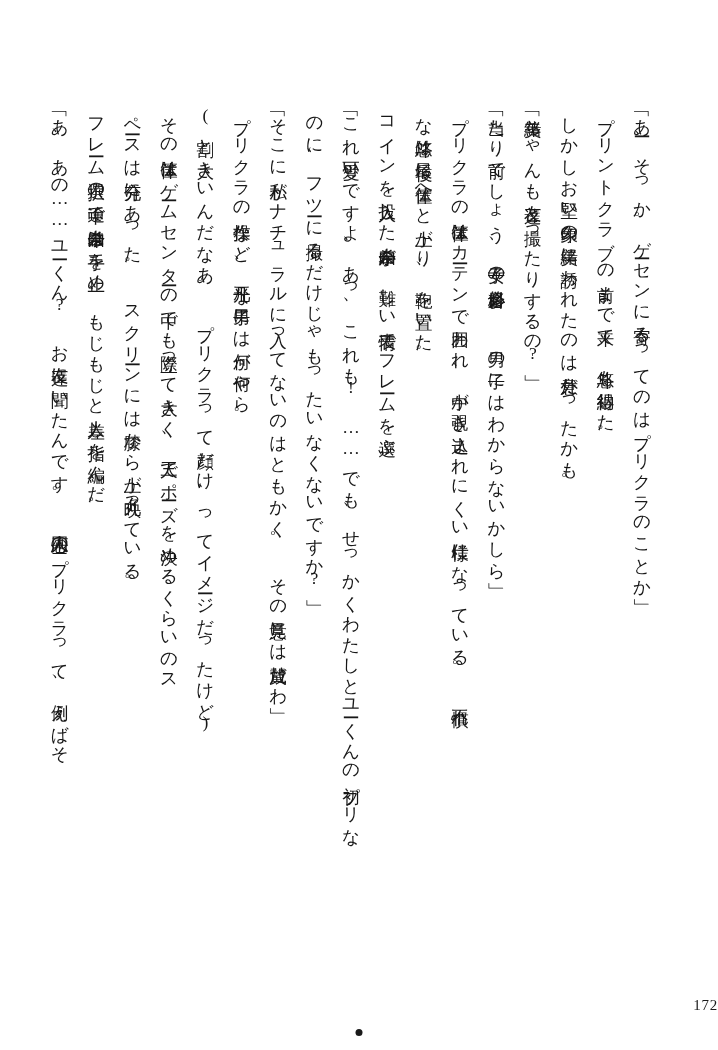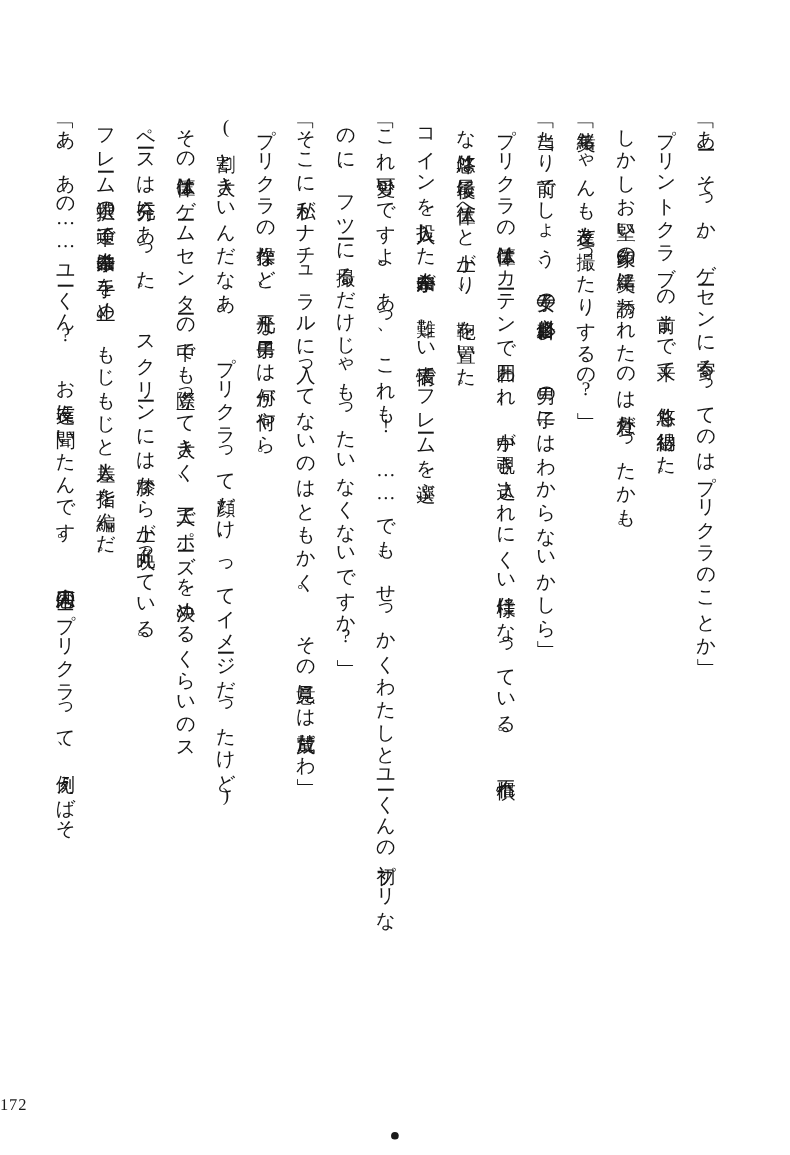--- a/index.html
+++ b/index.html
@@ -34,21 +34,21 @@
   .text-block p {
     margin: 0;
     padding: 0;
     text-indent: 0;
   }
   .page-number {
     position: absolute;
     bottom: 36px;
     left: 0;
     width: 100%;
-    text-align: left;
+    text-align: right;
     font-size: 15px;
     letter-spacing: 0.05em;
     color: #1a1a1a;
     font-family: "Liberation Serif", "DejaVu Serif", serif;
   }
   .bottom-mark {
     position: absolute;
     bottom: 14px;
     left: 50%;
     transform: translateX(-50%);

